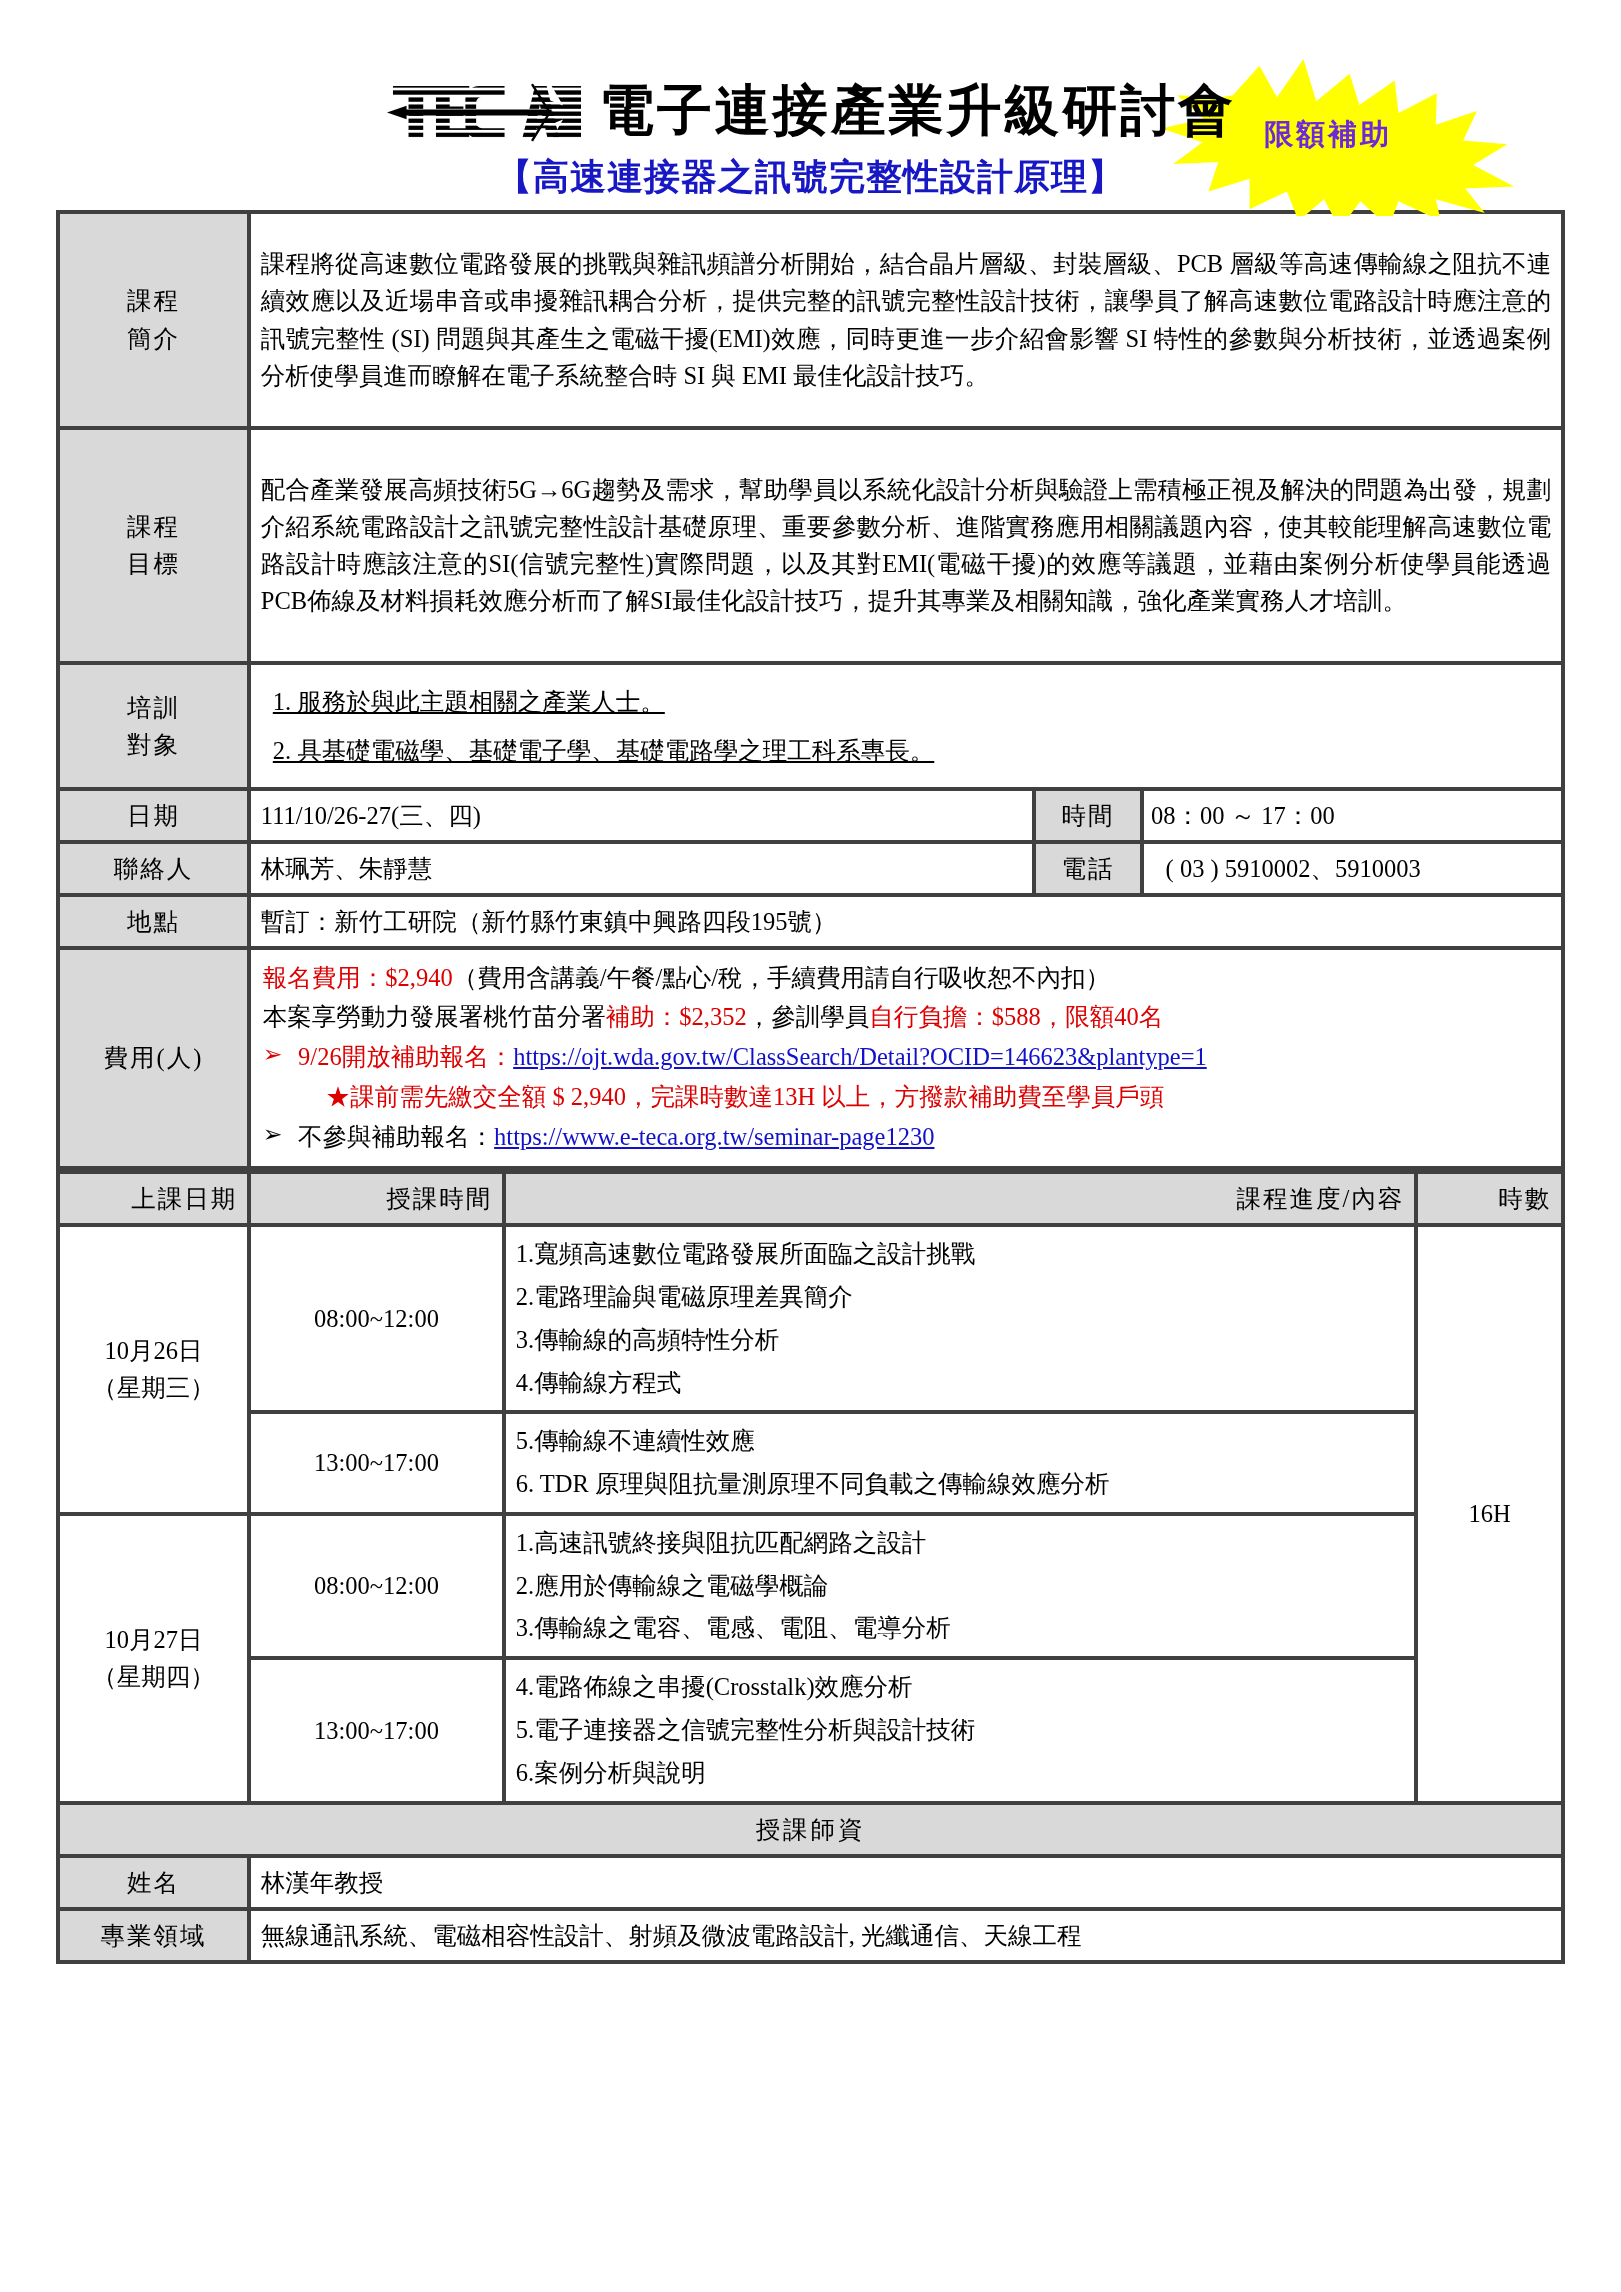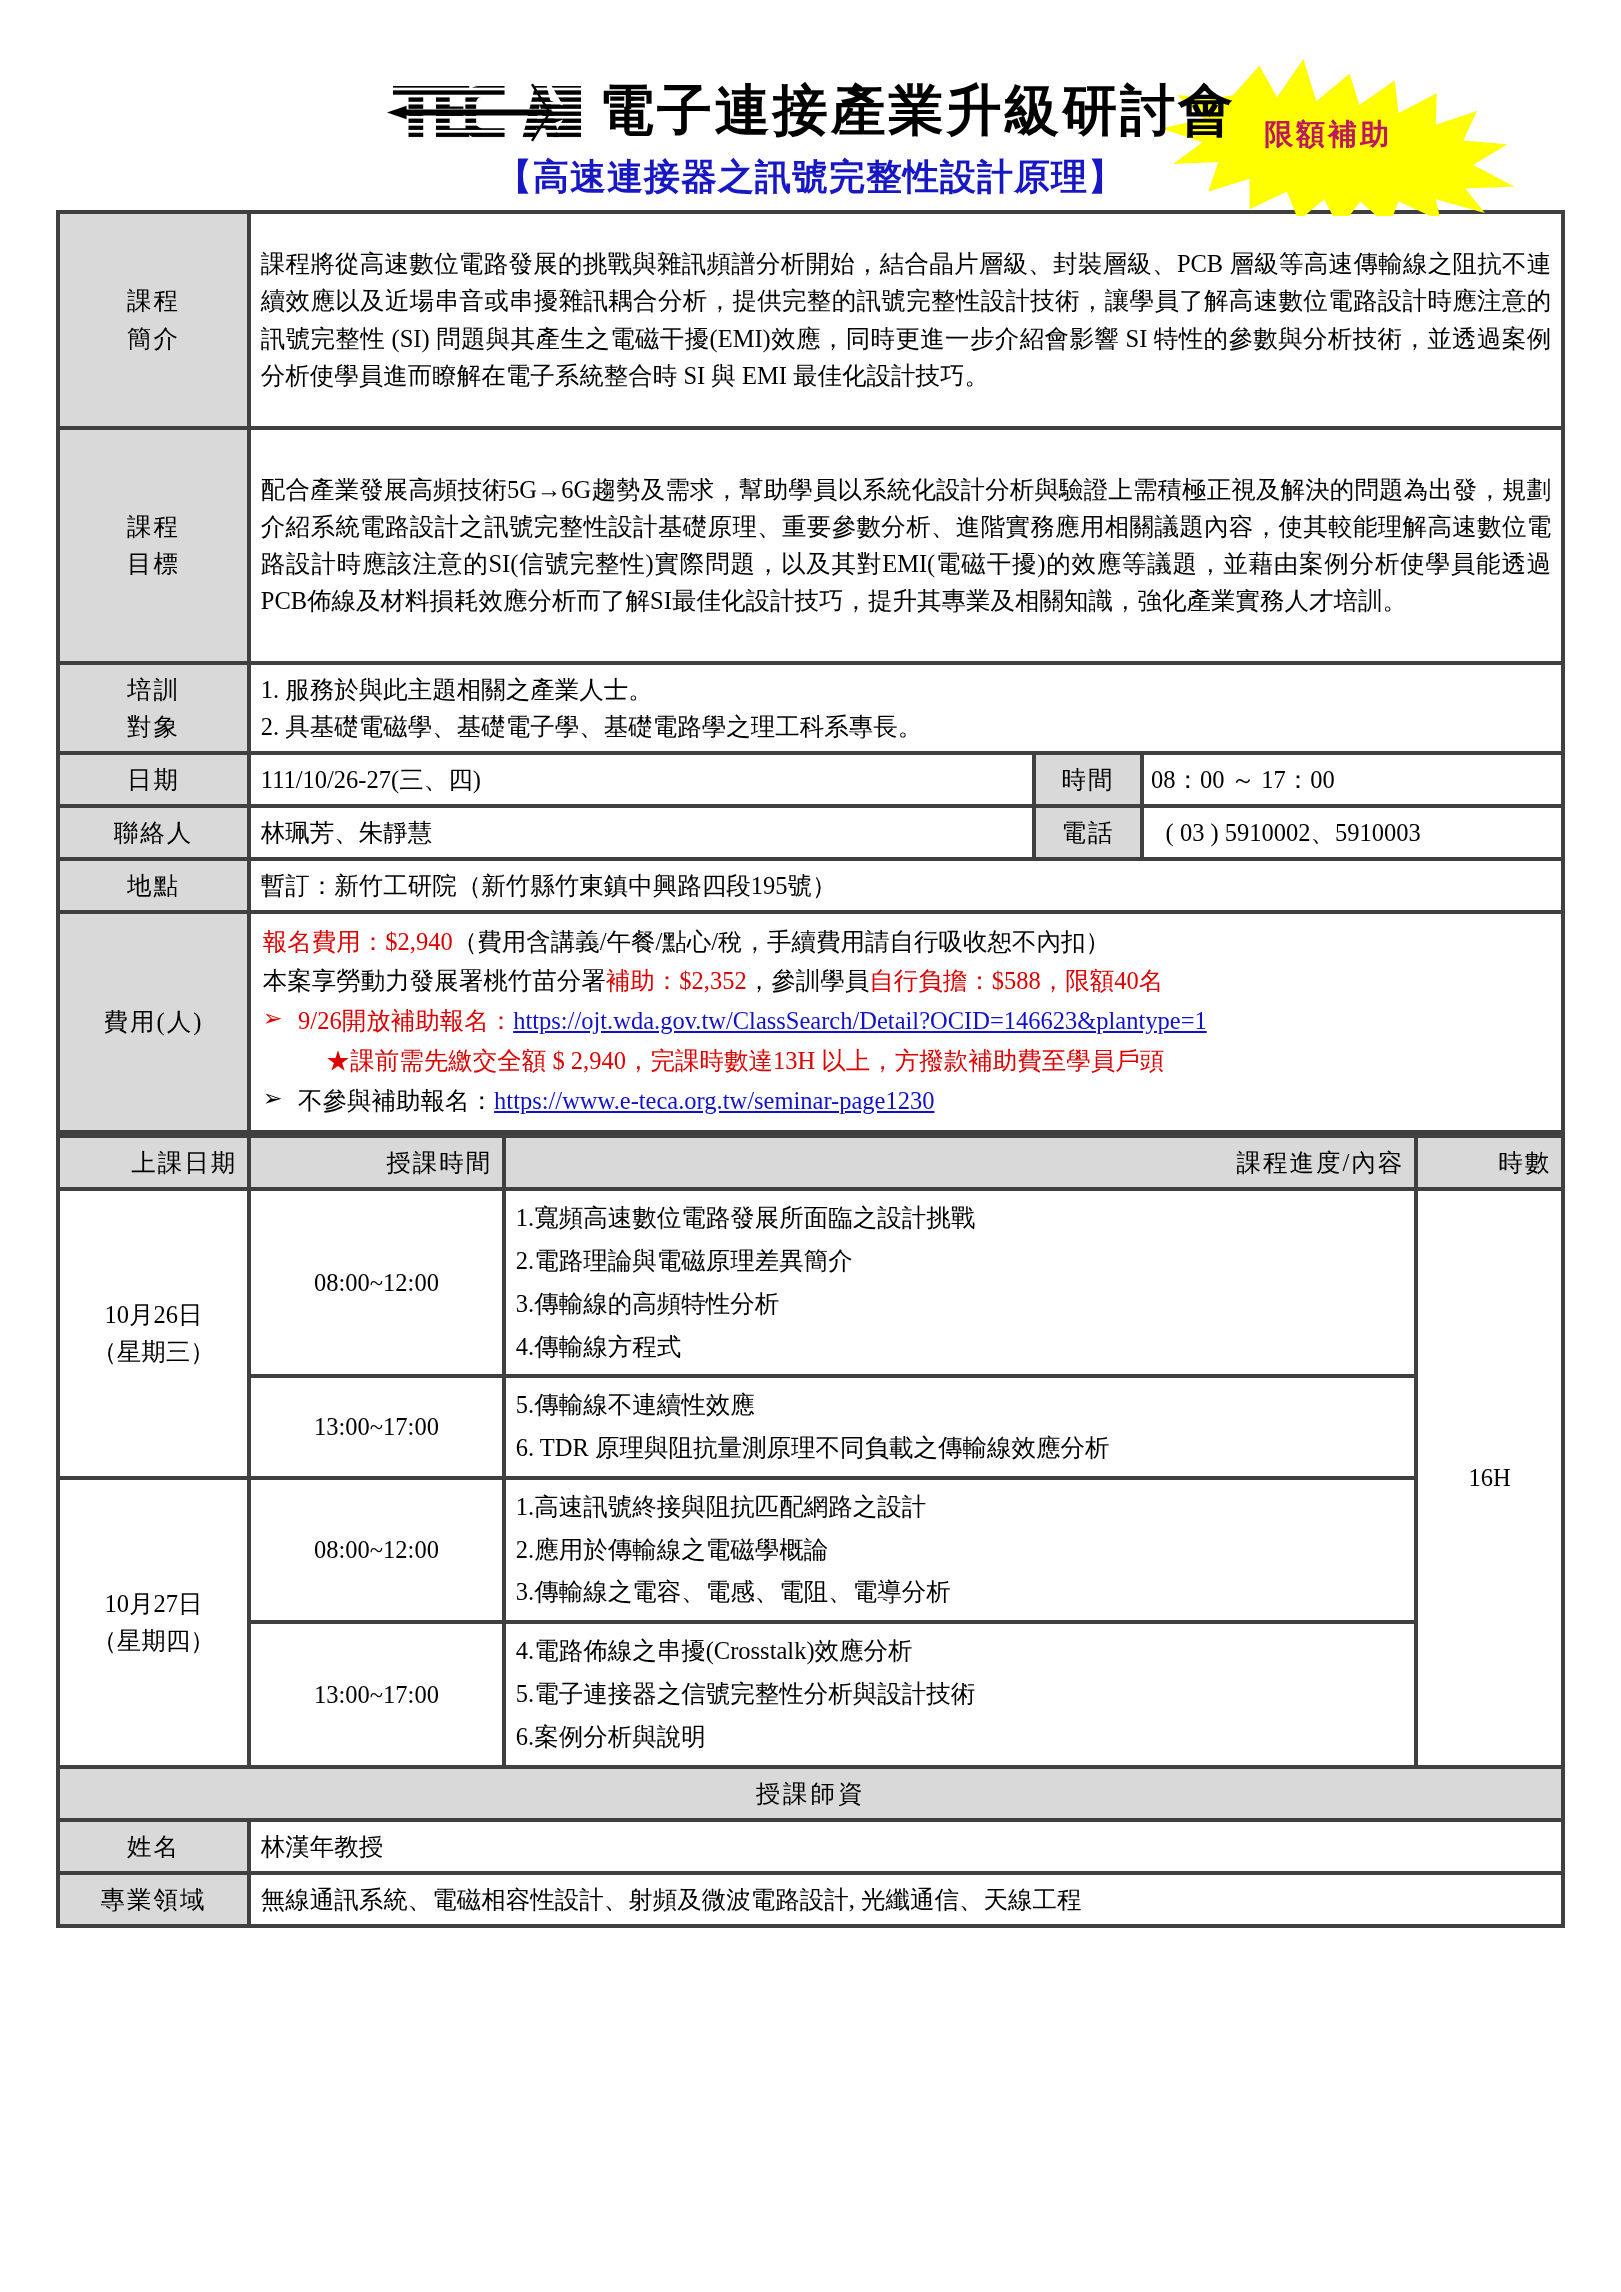--- a/index.html
+++ b/index.html
@@ -57,21 +57,21 @@
     z-index: 1;
   }
   .badge-wrap svg { position: absolute; inset: 0; width: 392px; height: 162px; }
   .badge-text {
     position: absolute;
     left: 0; right: 0;
     top: 61px;
     text-align: center;
     font-size: 29px;
     font-weight: 700;
-    color: #be185d;
+    color: #6d28d9;
     letter-spacing: 2.9px;
     z-index: 2;
   }
 
   .subtitle {
     text-align: center;
     color: #1717c4;
     font-size: 36px;
     font-weight: 700;
     letter-spacing: 1px;
@@ -98,21 +98,21 @@
   }
   .lbl {
     background: #d9d9d9;
     text-align: center;
     font-size: 24.5px;
     letter-spacing: 2px;
     white-space: pre-line;
     vertical-align: middle;
   }
   .body-cell { text-align: justify; }
-  .body-cell p { margin: 0; }
+  .body-cell p { margin: 12px; text-decoration: underline; }
 
   .w-lbl { width: 191px; }
 
   
   .fee-cell { padding: 7.8px 11.8px 9.8px 11.8px; line-height: 1.62; }
   .red { color: #dd0000; }
   .blk { color: #000; }
   .lnk { color: #1111cc; text-decoration: underline; margin-top: 47px; }
   .bullet-line { display: flex; gap: 9.8px; align-items: flex-start; }
   .arrow { color: #dd0000; font-size: 23.5px; line-height: 1.5; flex: 0 0 auto; width: 25.5px; }

